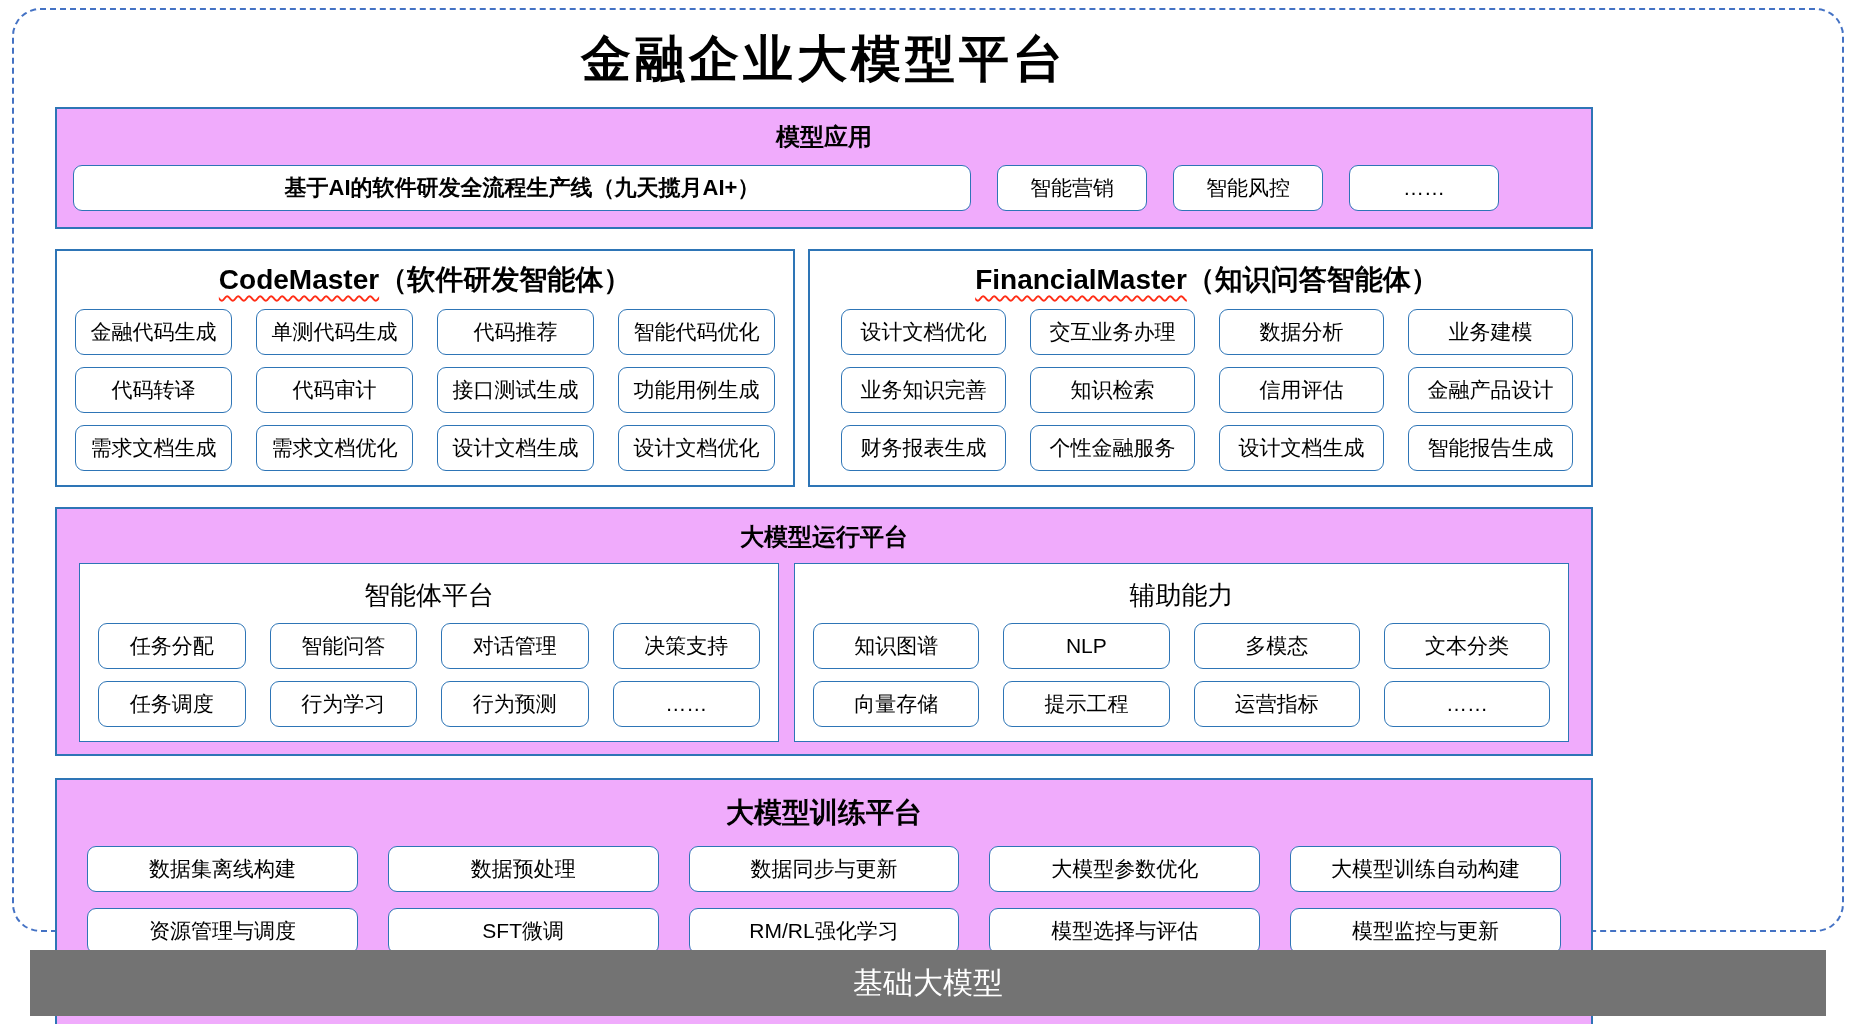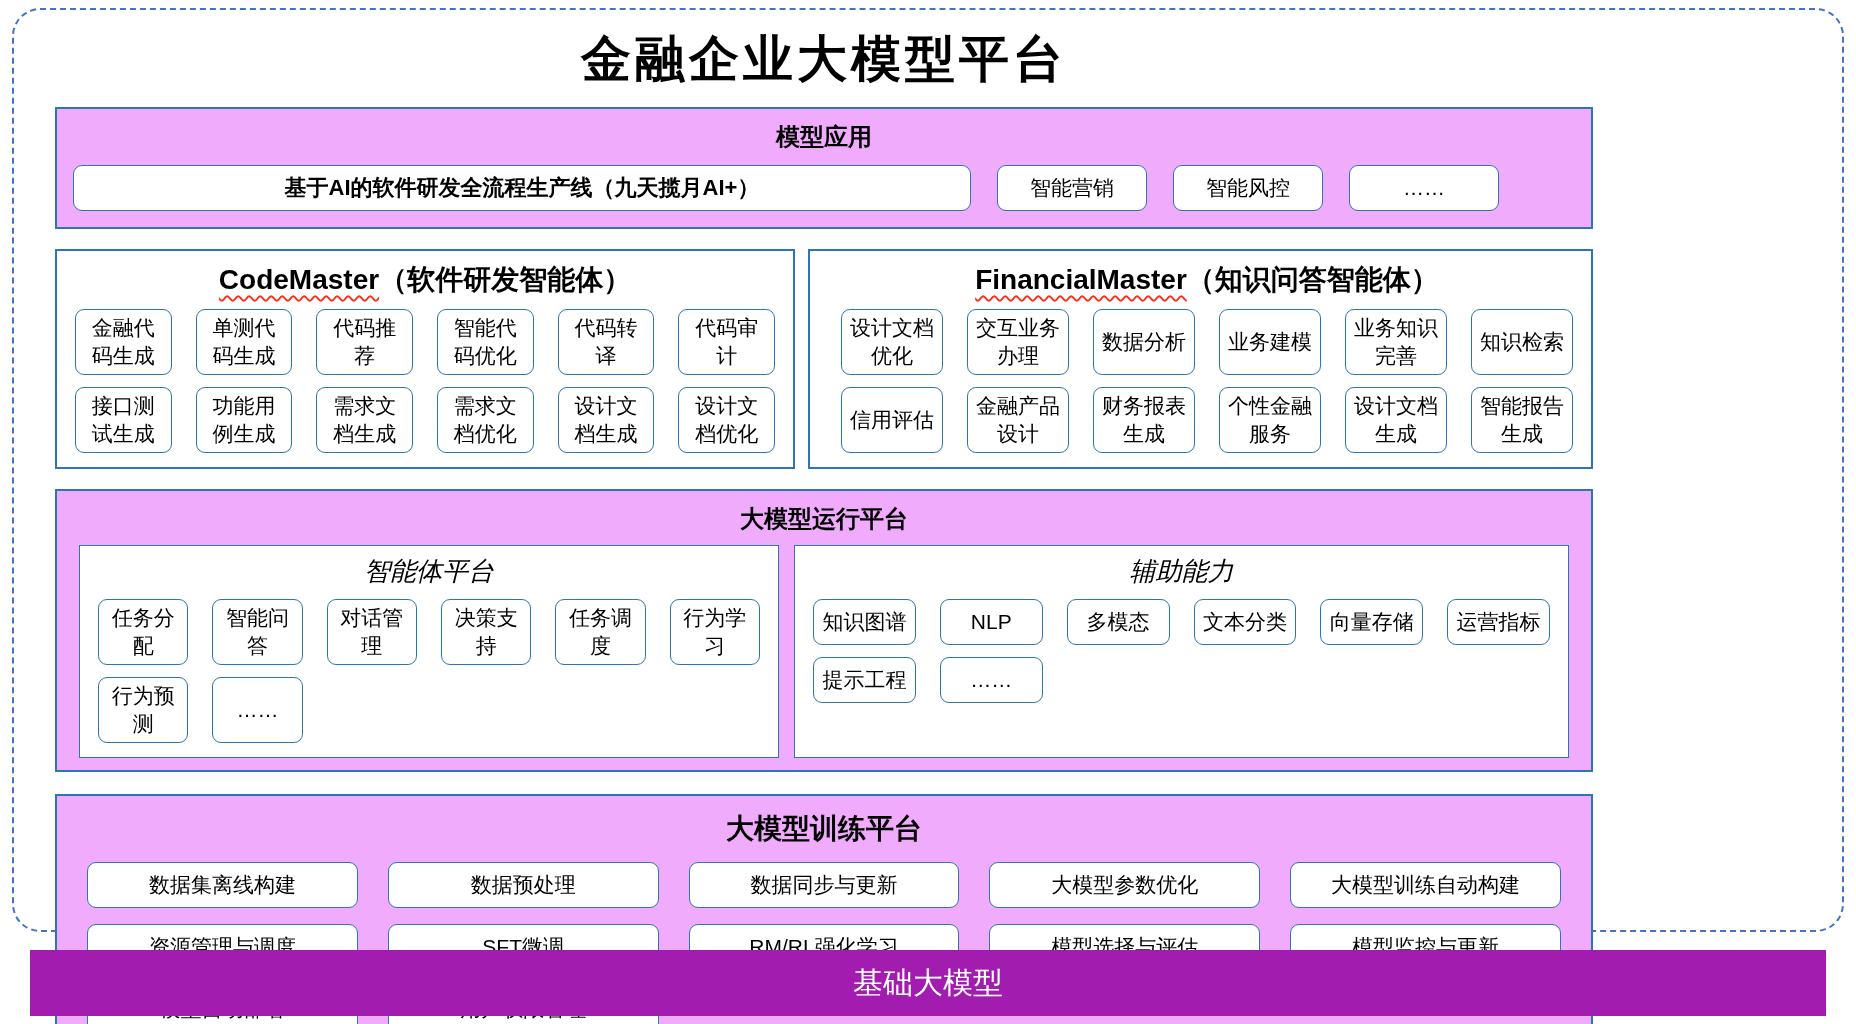--- a/index.html
+++ b/index.html
@@ -44,44 +44,44 @@
   .agent-panel.right { flex:1;padding-left:13px; }
   .agent-header { text-align:center; font-weight:bold; font-size:28px; margin:6px 0 10px; }
   .squiggle {
     text-decoration-line: underline;
     text-decoration-style: wavy;
     text-decoration-color:#FF2D16;
     text-decoration-thickness:2px;
     text-underline-offset:6px;
   }
   .grid4 {
-    display:grid; grid-template-columns:repeat(6,1fr);
+    display:grid; grid-template-columns:repeat(4,1fr);
     column-gap:24px; row-gap:12px; padding:0 18px;
   }
 
   
   .runtime-section { margin-top:20px; padding-bottom:12px; }
   .runtime-row { display:flex; gap:15px; padding:0 12px; margin-top:4px; }
   .inner-panel { border:1.5px solid #2E75B6; background:#fff; padding:2px 0 14px; }
   .inner-panel.left { width:700px; }
   .inner-panel.right { flex:1; }
-  .inner-header { text-align:center; font-size:26px; font-weight:normal; margin:6px 0 10px;font-style:italic; }
+  .inner-header { text-align:center; font-size:26px; font-weight:normal; margin:12px 0 10px; }
 
   
   .training-section { margin-top:22px; padding-bottom:18px; }
   .training-section .sec-header { font-size:28px; margin:8px 0 14px; }
   .grid6 {
     display:grid; grid-template-columns:repeat(5,1fr);
     column-gap:30px; row-gap:16px; padding:0 20px;
   }
 
   
   .foundation-bar {
     position:absolute; left:30px; top:950px; width:1796px; height:66px;
-    background:#a21caf; color:#fff; display:flex; align-items:center; justify-content:center;
+    background:#737373; color:#fff; display:flex; align-items:center; justify-content:center;
     font-size:30px;
   }
 
   .sec1 { margin-top:6px; }
 </style>
 </head>
 <body>
 
 <div id="canvas">
   <div class="outer-dashed"></div>
@@ -163,22 +163,22 @@
         </div>
 
         <div class="inner-panel right">
           <div class="inner-header">辅助能力</div>
           <div class="grid4">
             <div class="box">知识图谱</div>
             <div class="box">NLP</div>
             <div class="box">多模态</div>
             <div class="box">文本分类</div>
             <div class="box">向量存储</div>
+            <div class="box">提示工程</div>
             <div class="box">运营指标</div>
-            <div class="box">提示工程</div>
             <div class="box">……</div>
           </div>
         </div>
 
       </div>
     </div>
 
     <div class="section training-section">
       <div class="sec-header">大模型训练平台</div>
       <div class="grid6">

